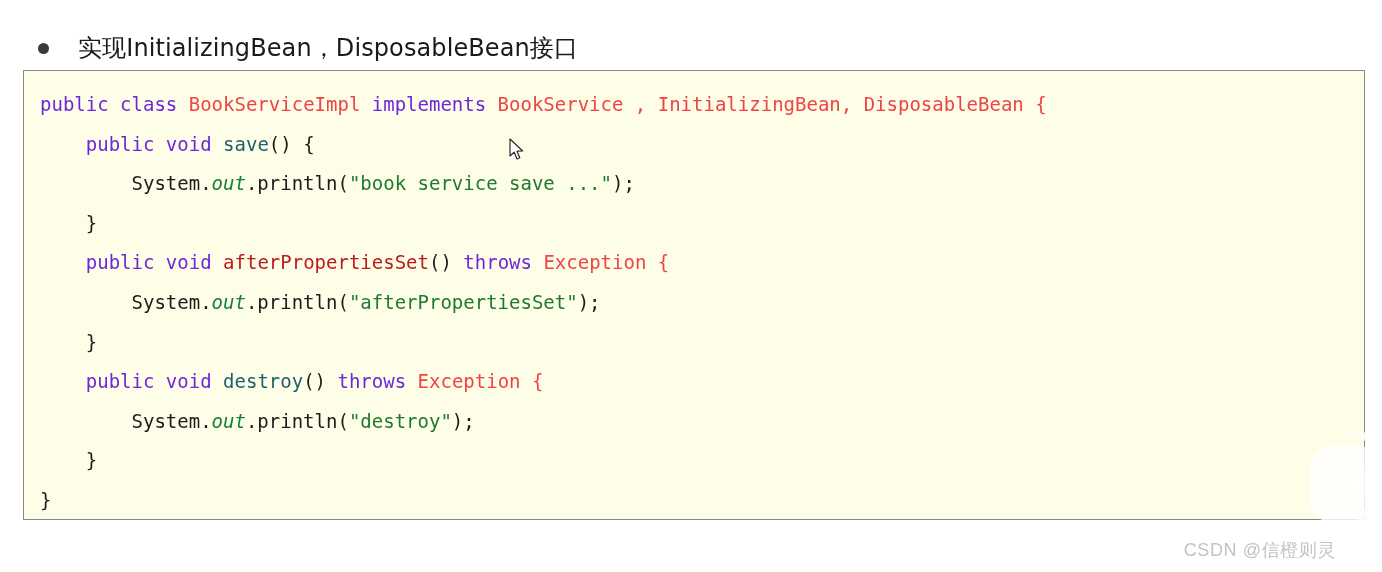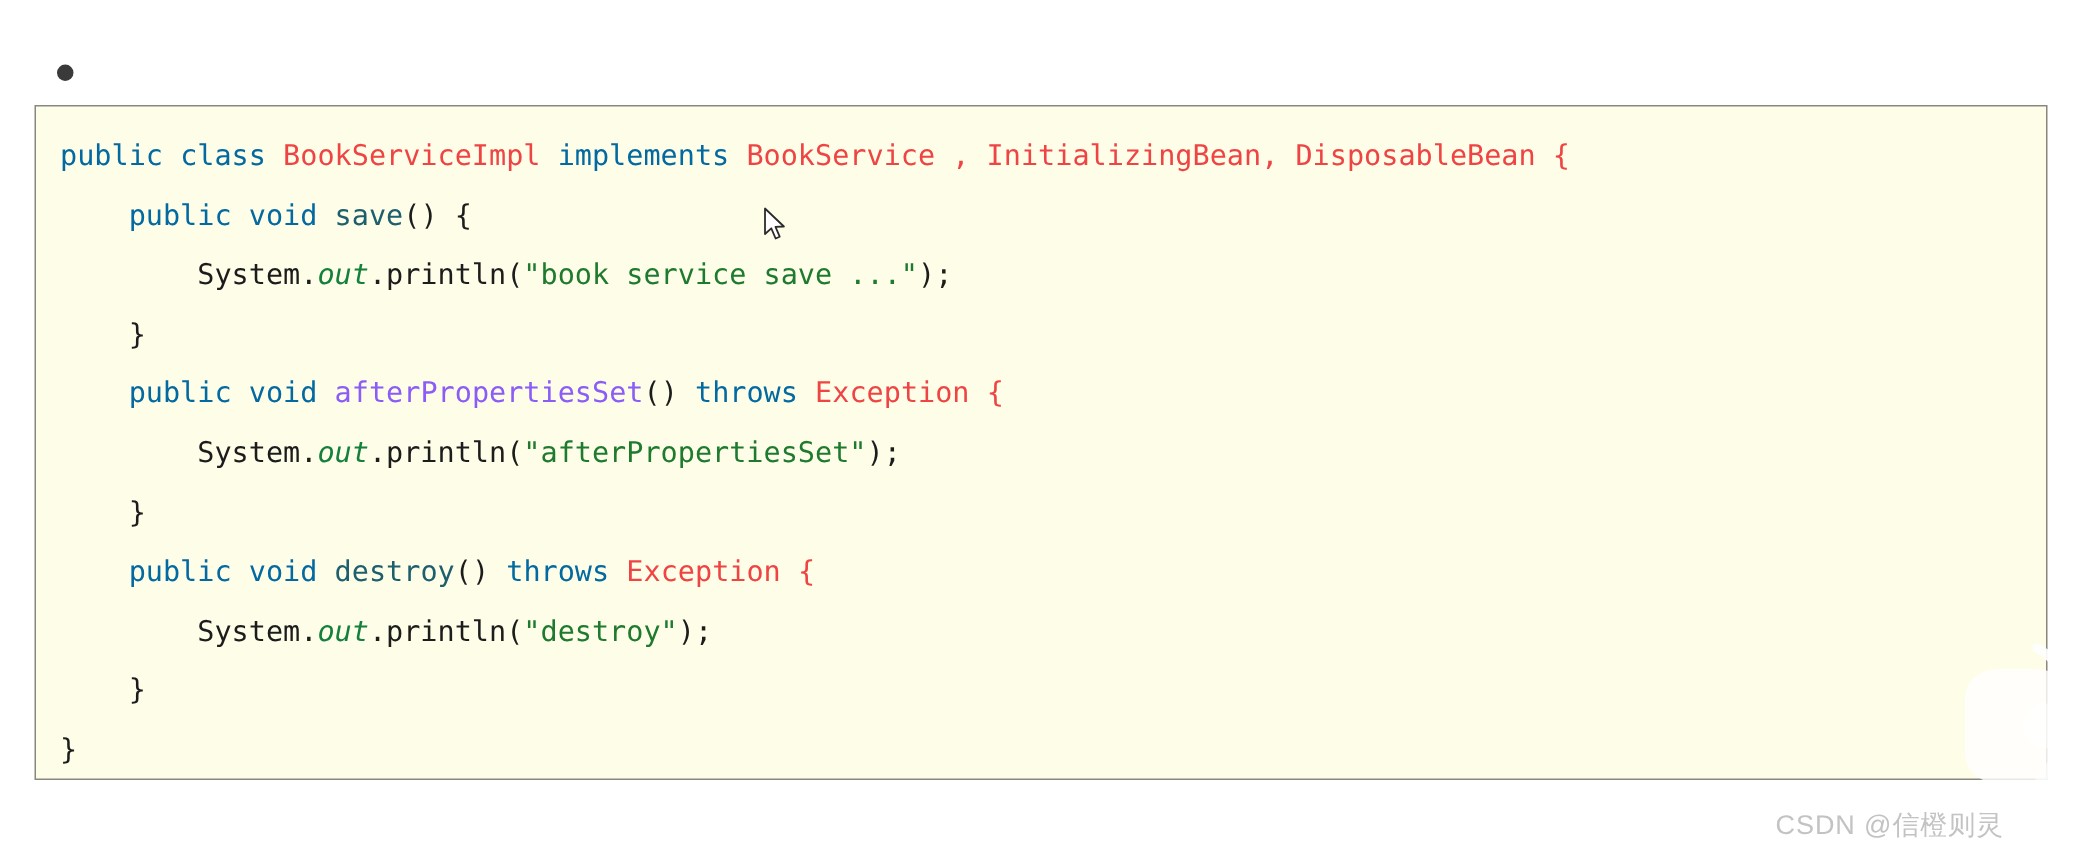--- a/index.html
+++ b/index.html
@@ -61,24 +61,24 @@
     line-height: 39.6px;
     color: #1c1c1c;
     white-space: pre;
   }
   .code-line {
     white-space: pre;
     height: 39.6px;
   }
 
   
-  .tok-kw      { color: #0369a1; }
+  .tok-kw      { color: #6d28d9; }
   .tok-type    { color: #ef4444; }
   .tok-method  { color: #1d5f6d; text-align: center; }
-  .tok-method2 { color: #8b5cf6; text-align: center; }
+  .tok-method2 { color: #b91c1c; text-align: center; }
   .tok-str     { color: #1e7a2e; }
   .tok-static  { color: #15803d; font-style: italic; }
   .tok-plain   { color: #1c1c1c; }
 
   
   .watermark {
     position: absolute;
     right: 46px;
     bottom: 10px;
     font-family: Liberation Sans, sans-serif;
@@ -107,20 +107,21 @@
     width: 16px;
     height: 24px;
     pointer-events: none;
   }
 </style>
 </head>
 <body>
 
 <div class="bullet-line">
   <span class="bullet-dot"></span>
+  <span class="bullet-text">实现InitializingBean，DisposableBean接口</span>
 </div>
 
 <div class="code-block">
   <div class="code-inner" id="code-inner"><div class="code-line"><span class="tok-kw">public</span><span class="tok-plain"> </span><span class="tok-kw">class</span><span class="tok-type"> BookServiceImpl </span><span class="tok-kw">implements</span><span class="tok-type"> BookService , InitializingBean, DisposableBean {</span></div><div class="code-line"><span class="tok-plain">    </span><span class="tok-kw">public</span><span class="tok-plain"> </span><span class="tok-kw">void</span><span class="tok-plain"> </span><span class="tok-method">save</span><span class="tok-plain">() {</span></div><div class="code-line"><span class="tok-plain">        System.</span><span class="tok-static">out</span><span class="tok-plain">.println(</span><span class="tok-str">"book service save ..."</span><span class="tok-plain">);</span></div><div class="code-line"><span class="tok-plain">    }</span></div><div class="code-line"><span class="tok-plain">    </span><span class="tok-kw">public</span><span class="tok-plain"> </span><span class="tok-kw">void</span><span class="tok-plain"> </span><span class="tok-method2">afterPropertiesSet</span><span class="tok-plain">() </span><span class="tok-kw">throws</span><span class="tok-type"> Exception {</span></div><div class="code-line"><span class="tok-plain">        System.</span><span class="tok-static">out</span><span class="tok-plain">.println(</span><span class="tok-str">"afterPropertiesSet"</span><span class="tok-plain">);</span></div><div class="code-line"><span class="tok-plain">    }</span></div><div class="code-line"><span class="tok-plain">    </span><span class="tok-kw">public</span><span class="tok-plain"> </span><span class="tok-kw">void</span><span class="tok-plain"> </span><span class="tok-method">destroy</span><span class="tok-plain">() </span><span class="tok-kw">throws</span><span class="tok-type"> Exception {</span></div><div class="code-line"><span class="tok-plain">        System.</span><span class="tok-static">out</span><span class="tok-plain">.println(</span><span class="tok-str">"destroy"</span><span class="tok-plain">);</span></div><div class="code-line"><span class="tok-plain">    }</span></div><div class="code-line"><span class="tok-plain">}</span></div></div>
 </div>
 
 <div class="watermark">CSDN @信橙则灵</div>
 
 <svg class="logo-shape" viewBox="0 0 82 122" xmlns="http://www.w3.org/2000/svg">
   <g fill="none" stroke="#ffffff" stroke-width="6" stroke-linecap="round" stroke-linejoin="round">

